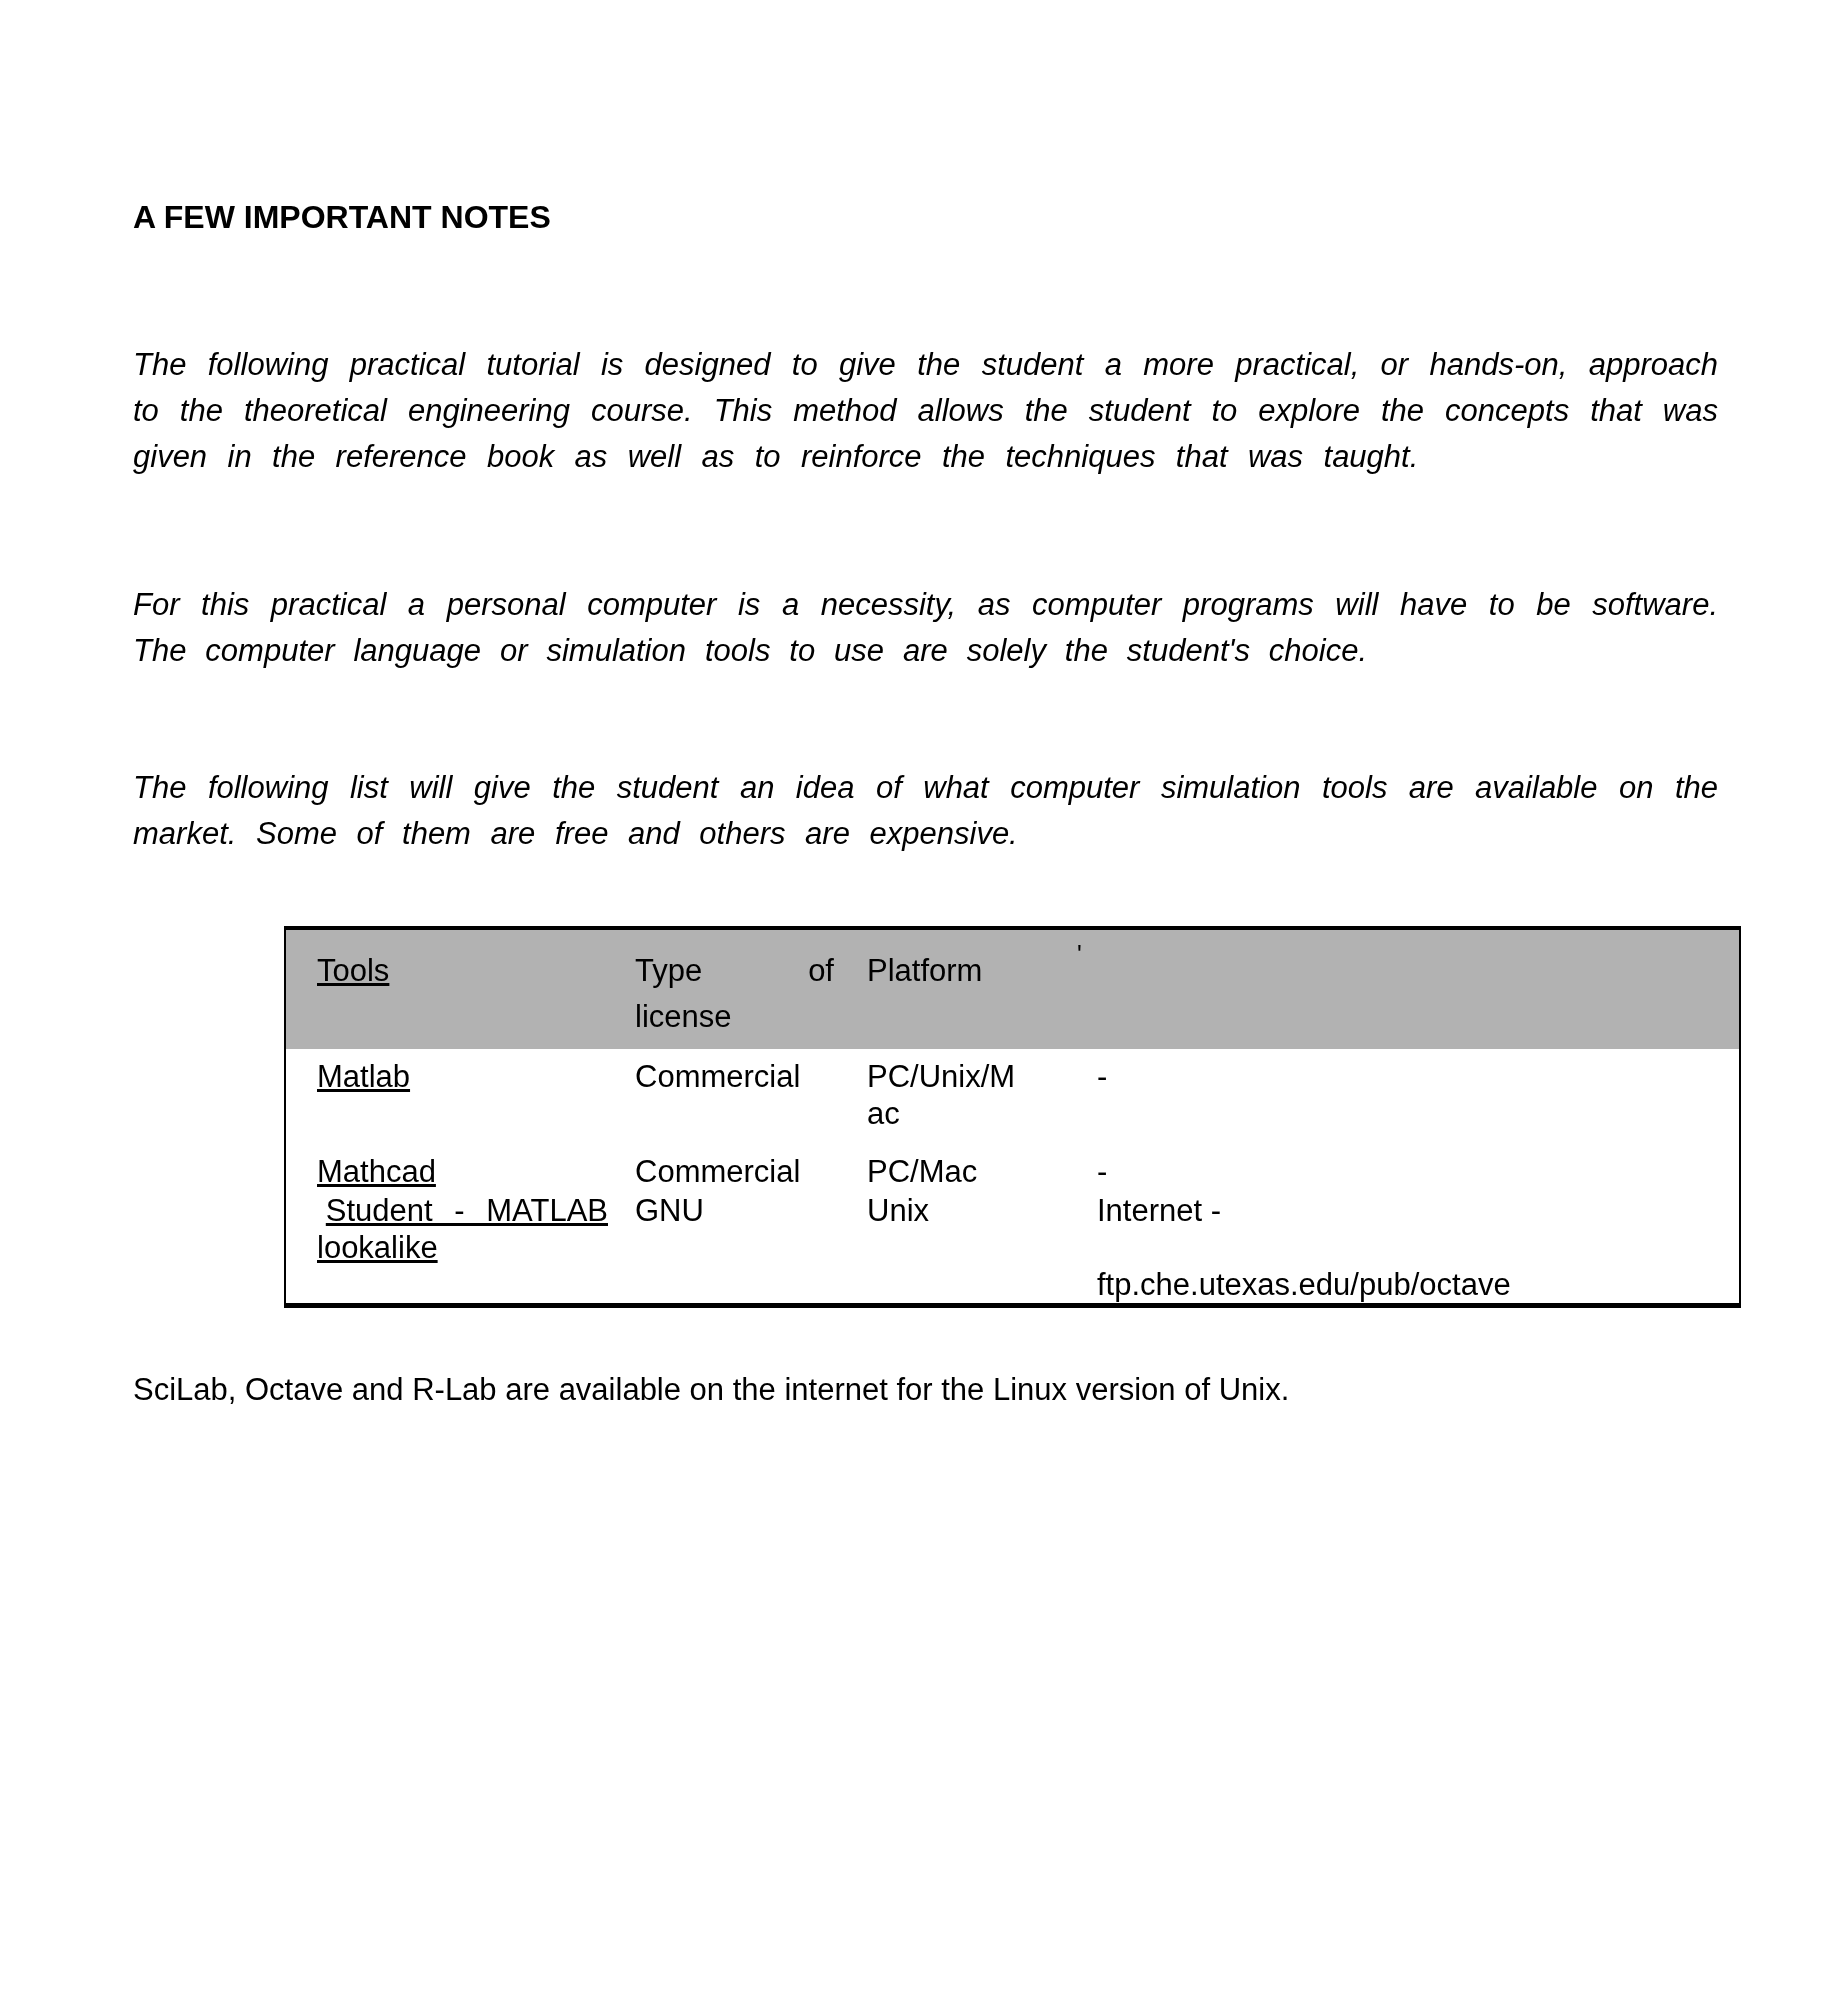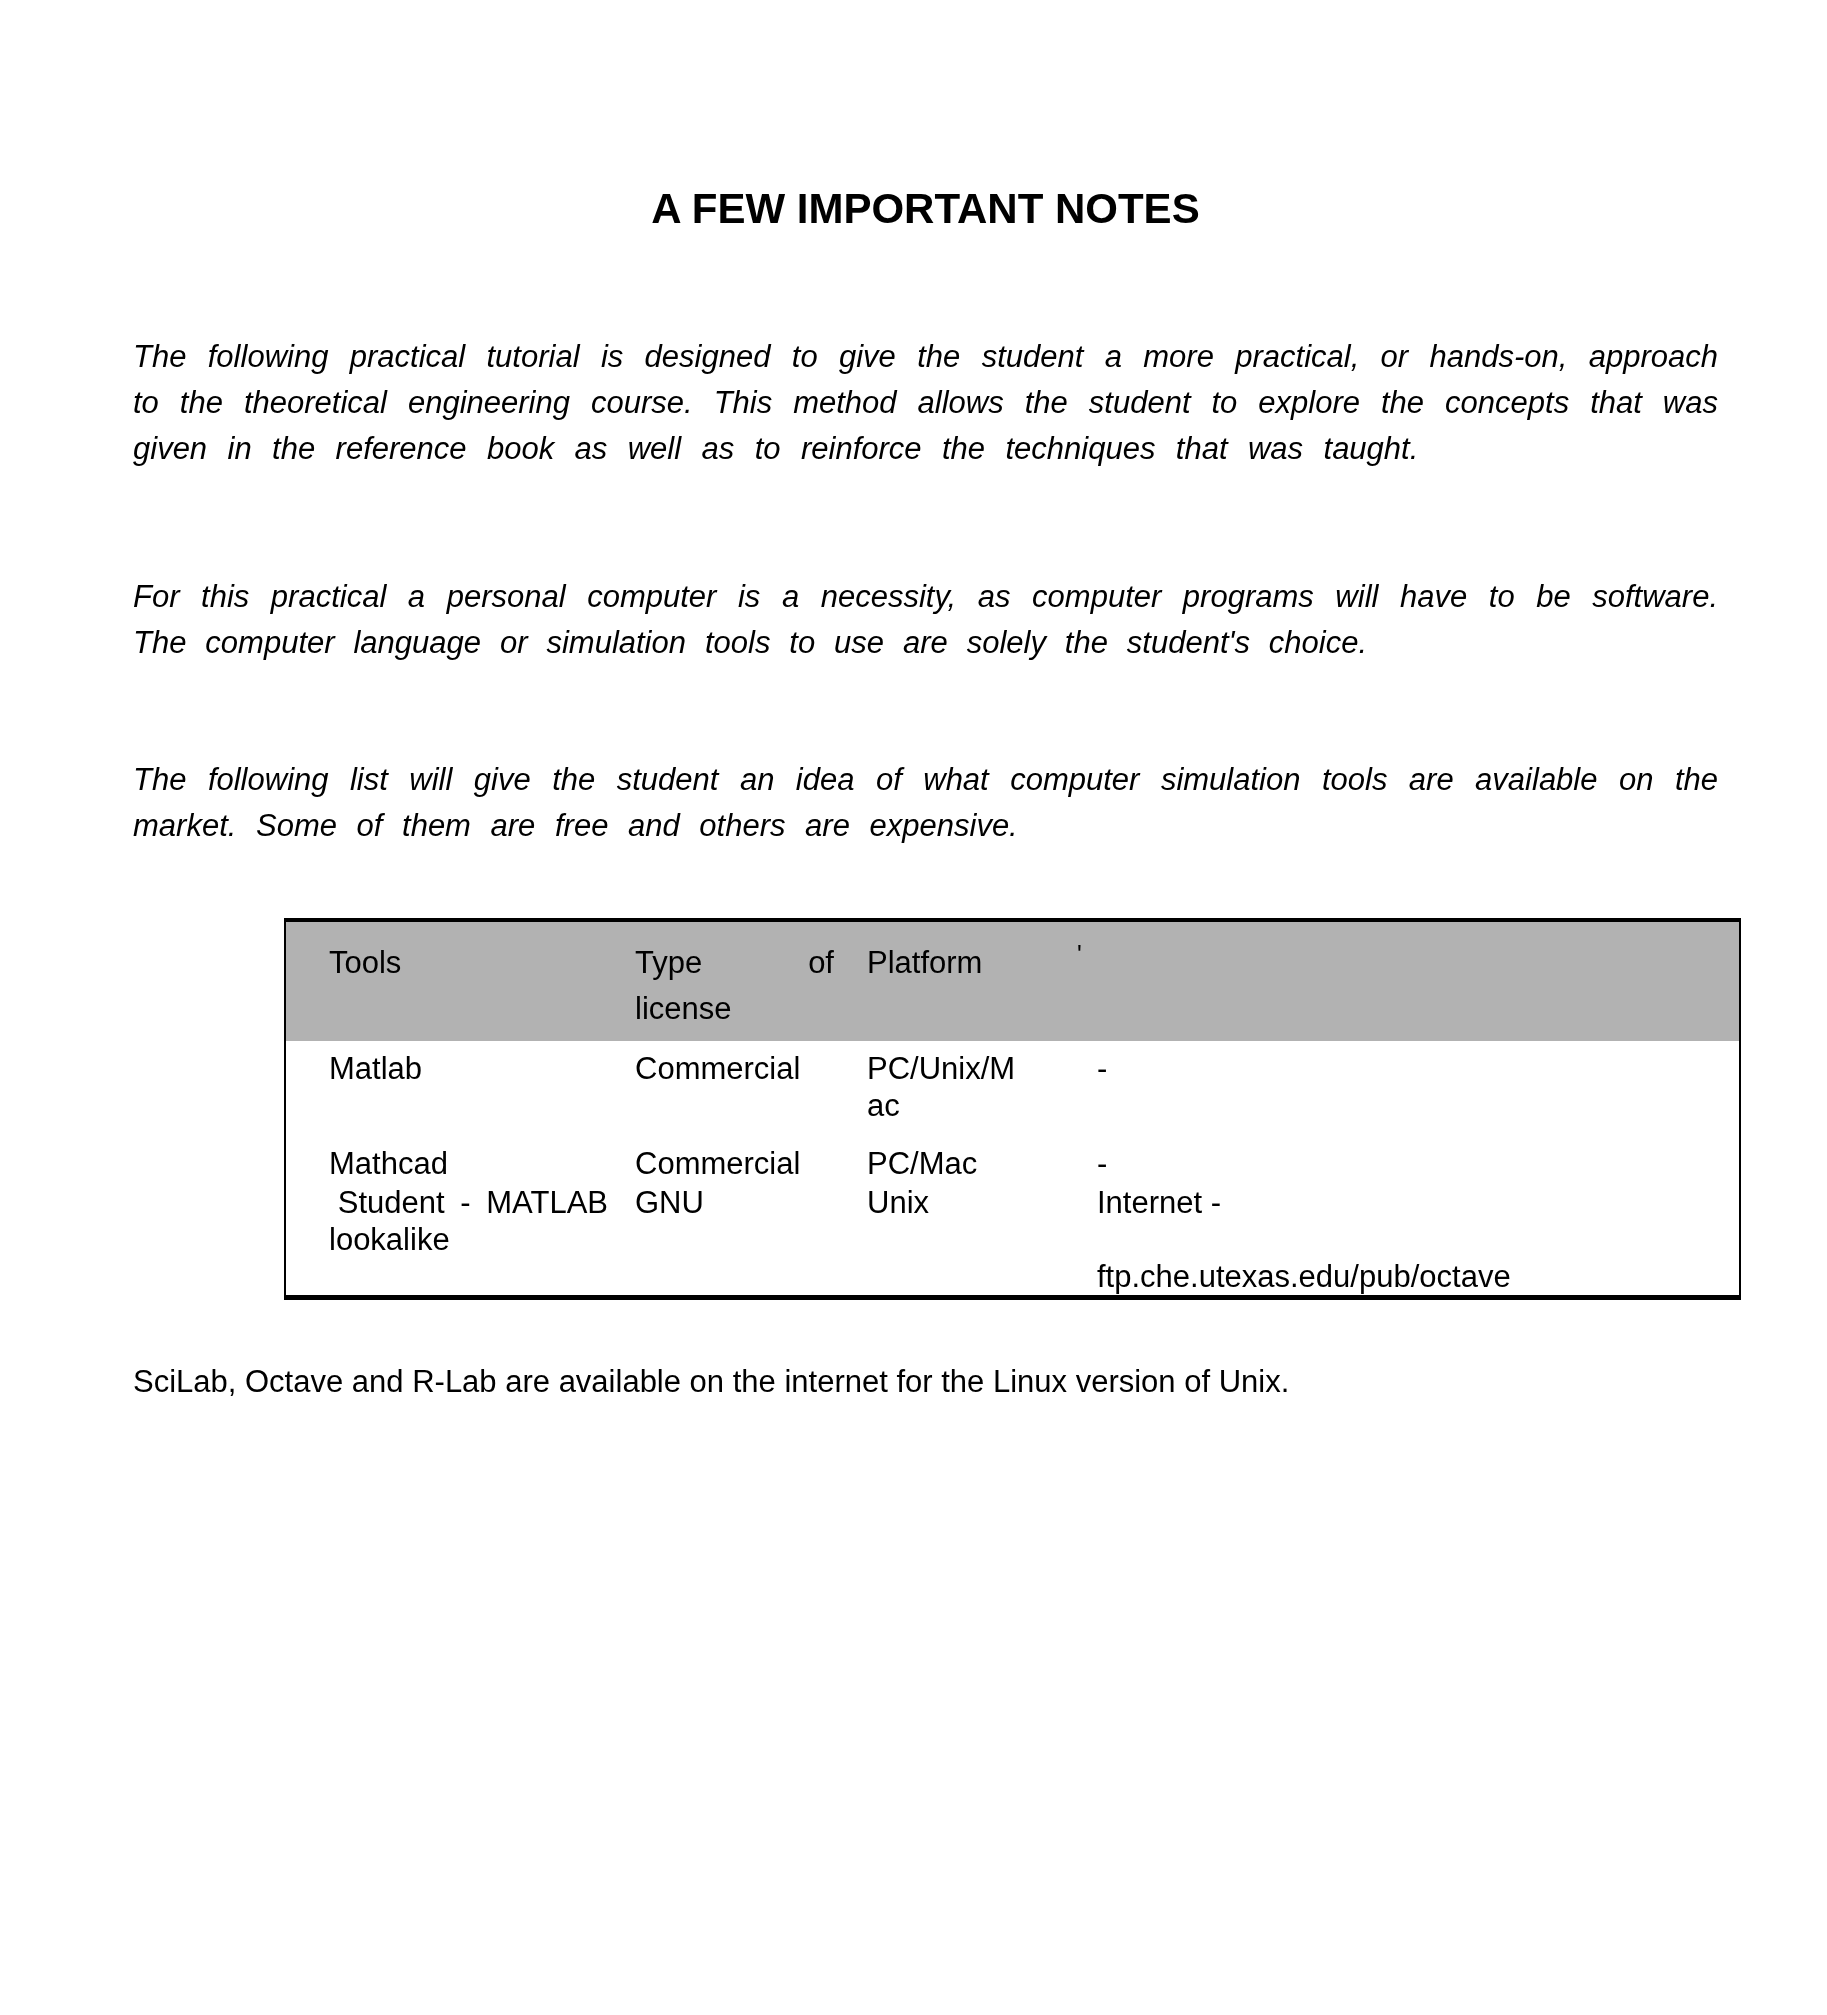--- a/index.html
+++ b/index.html
@@ -10,25 +10,25 @@
     background: #ffffff;
     color: #000000;
     font-family: "Liberation Sans", "DejaVu Sans", sans-serif;
     font-size: 31px;
     position: relative;
     box-sizing: border-box;
     padding: 186px 109px 0 133px;
     overflow: hidden;
   }
   h1.title {
-    font-size: 42px;
+    font-size: 32px;
     font-weight: bold;
-    text-align: center;
+    text-align: left;
     line-height: 46px;
-    margin: 0 0 102px 0;
+    margin: 8px 0 102px 0;
   }
   .par {
     margin: 0;
     text-align: justify;
     line-height: 46px;
     font-style: italic;
   }
   .par.p1 { word-spacing: 11.8px; margin-bottom: 102px; }
   .par.p2 { word-spacing: 10.3px; margin-bottom: 91px; }
   .par.p3 { word-spacing: 11px; margin-bottom: 69px; }
@@ -53,21 +53,21 @@
     text-align: left;
     font-weight: normal;
     line-height: 37px;
     padding: 0;
   }
   thead th {
     padding-top: 18.4px;
     padding-bottom: 8.8px;
     line-height: 46px;
   }
-  .c1 { padding-left: 43px; padding-right: 16px; }
+  .c1 { padding-left: 31px; padding-right: 16px; text-decoration: underline; }
   td.c1 { text-align: justify; }
   .c2 { padding-left: 11px; padding-right: 22px; }
   th.c2 { text-align: justify; }
   .c3 { padding-left: 11px; padding-right: 7.4px; white-space: pre-line; }
   .c4 { padding-left: 20px; padding-right: 7.4px; white-space: pre-line; }
   tr.r1 td { padding-top: 8.8px; }
   tr.r2 td { padding-top: 20.6px; }
   tr.r3 td { padding-top: 20.6px; }
   tr.r4 td { padding-top: 7.4px; }
   tr.r5 td { padding-top: 2.9px; }

